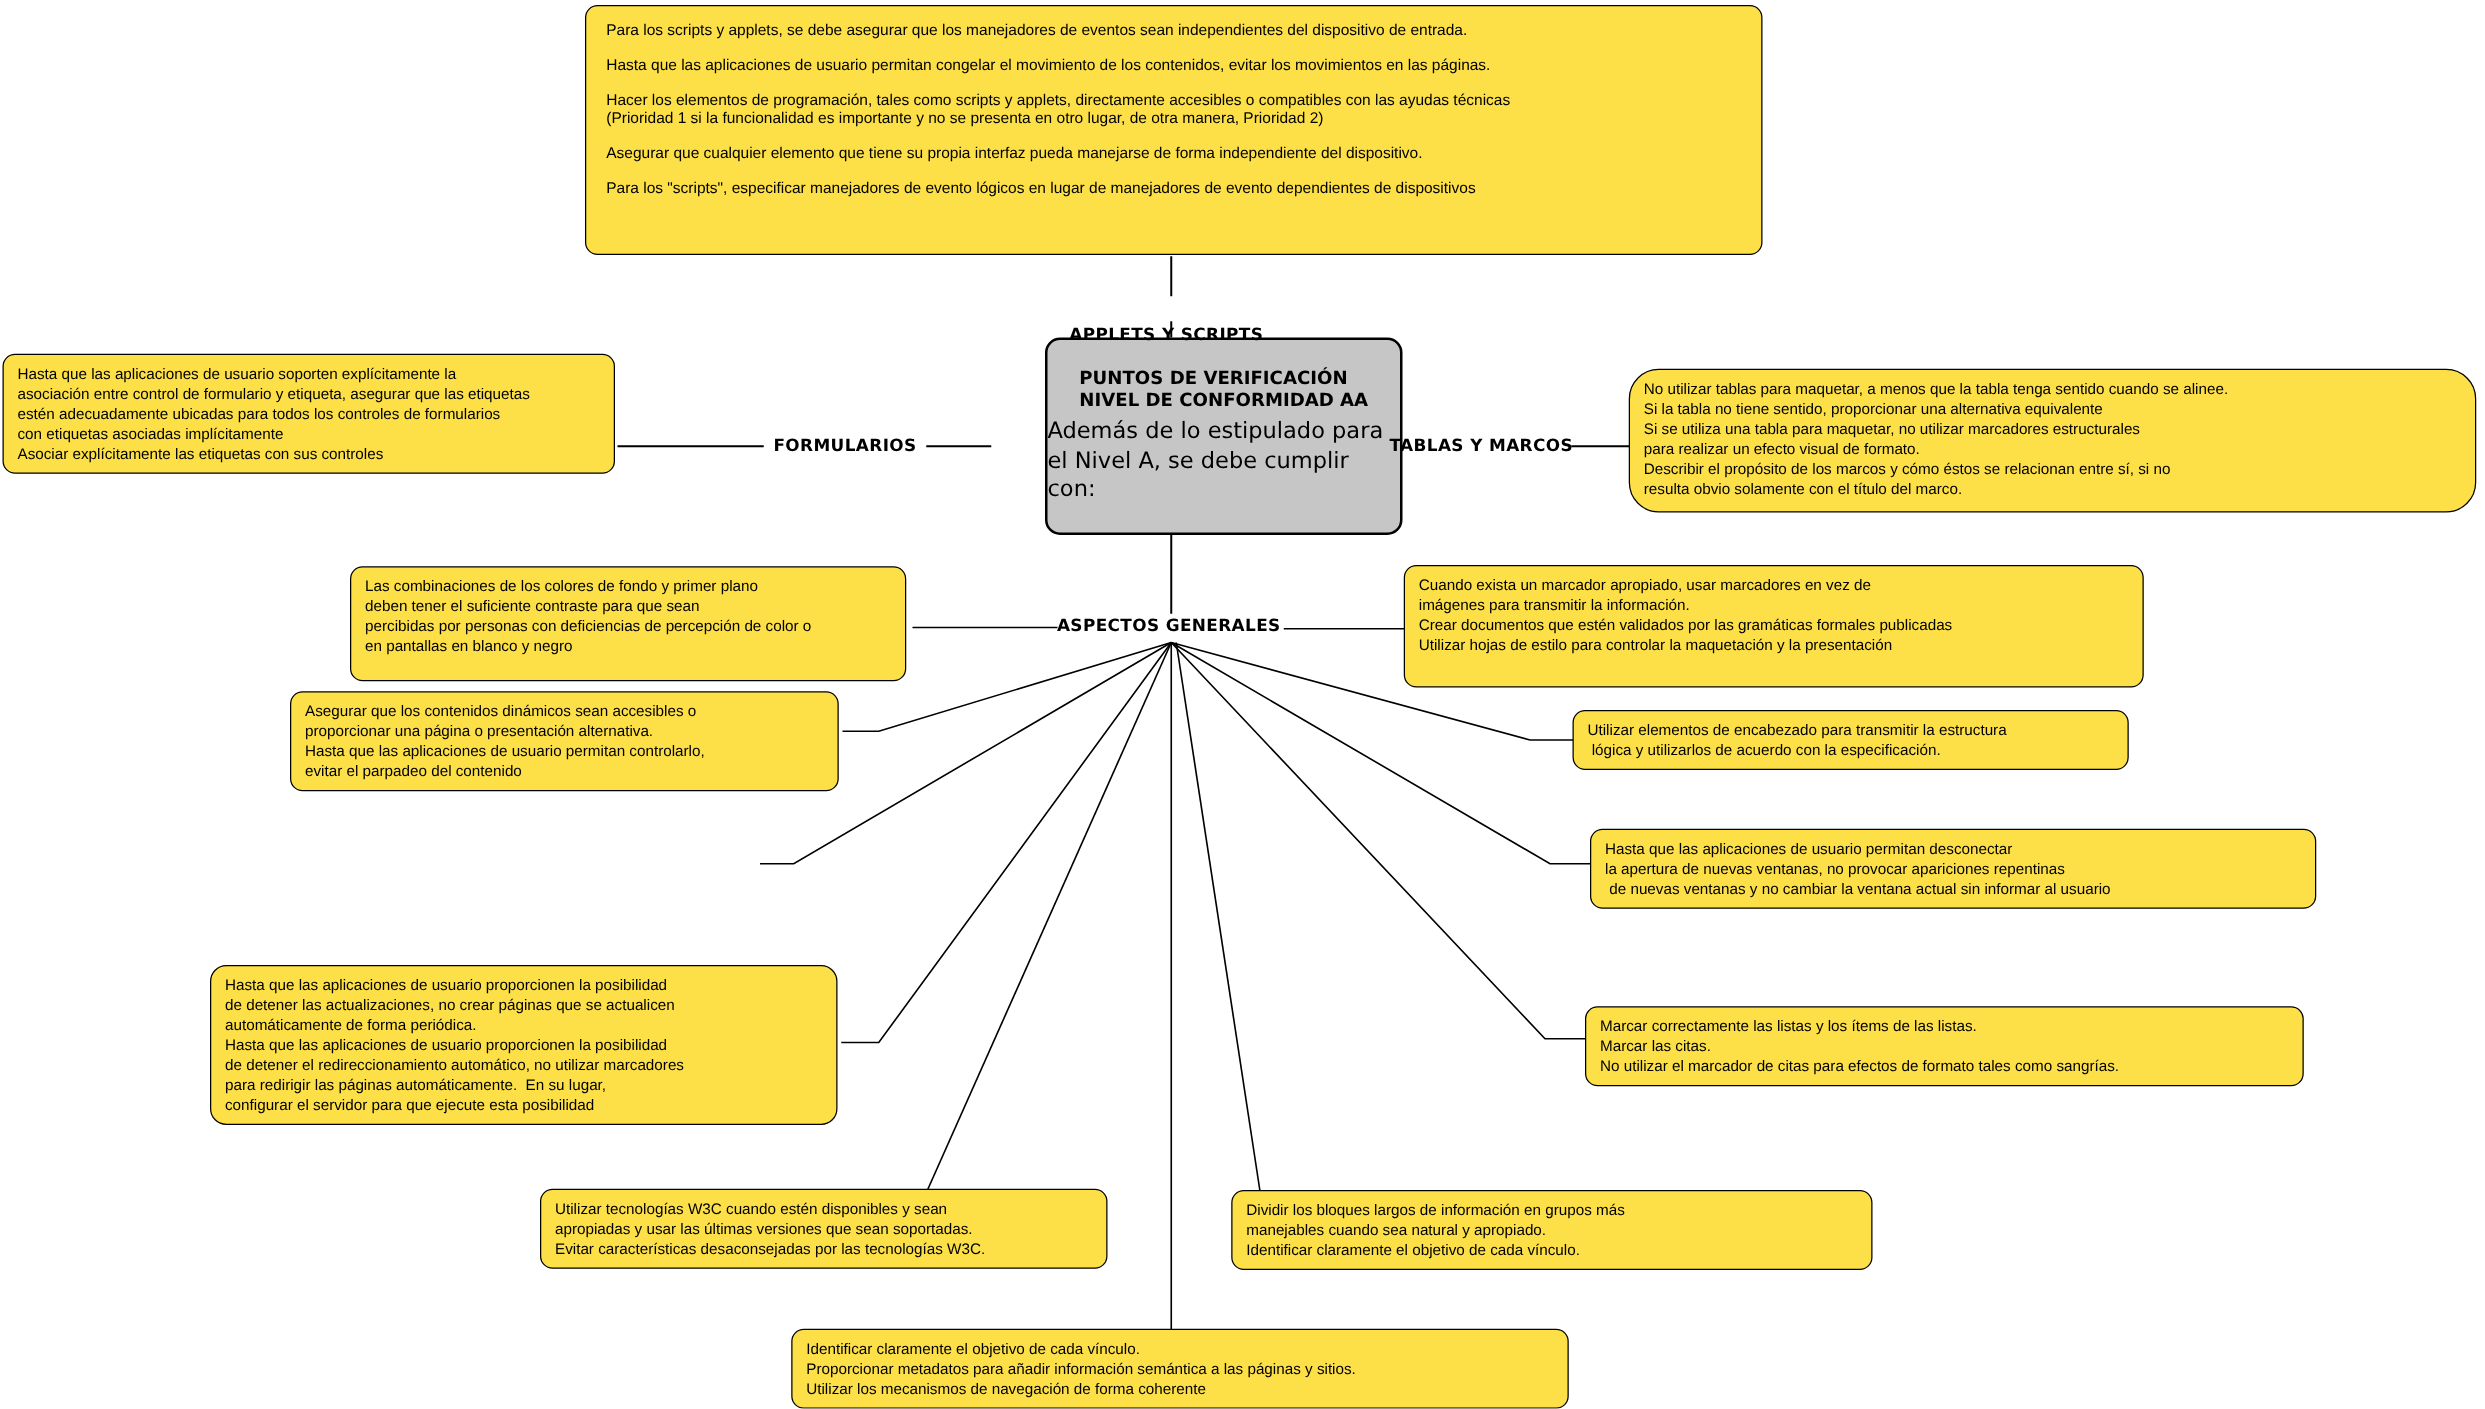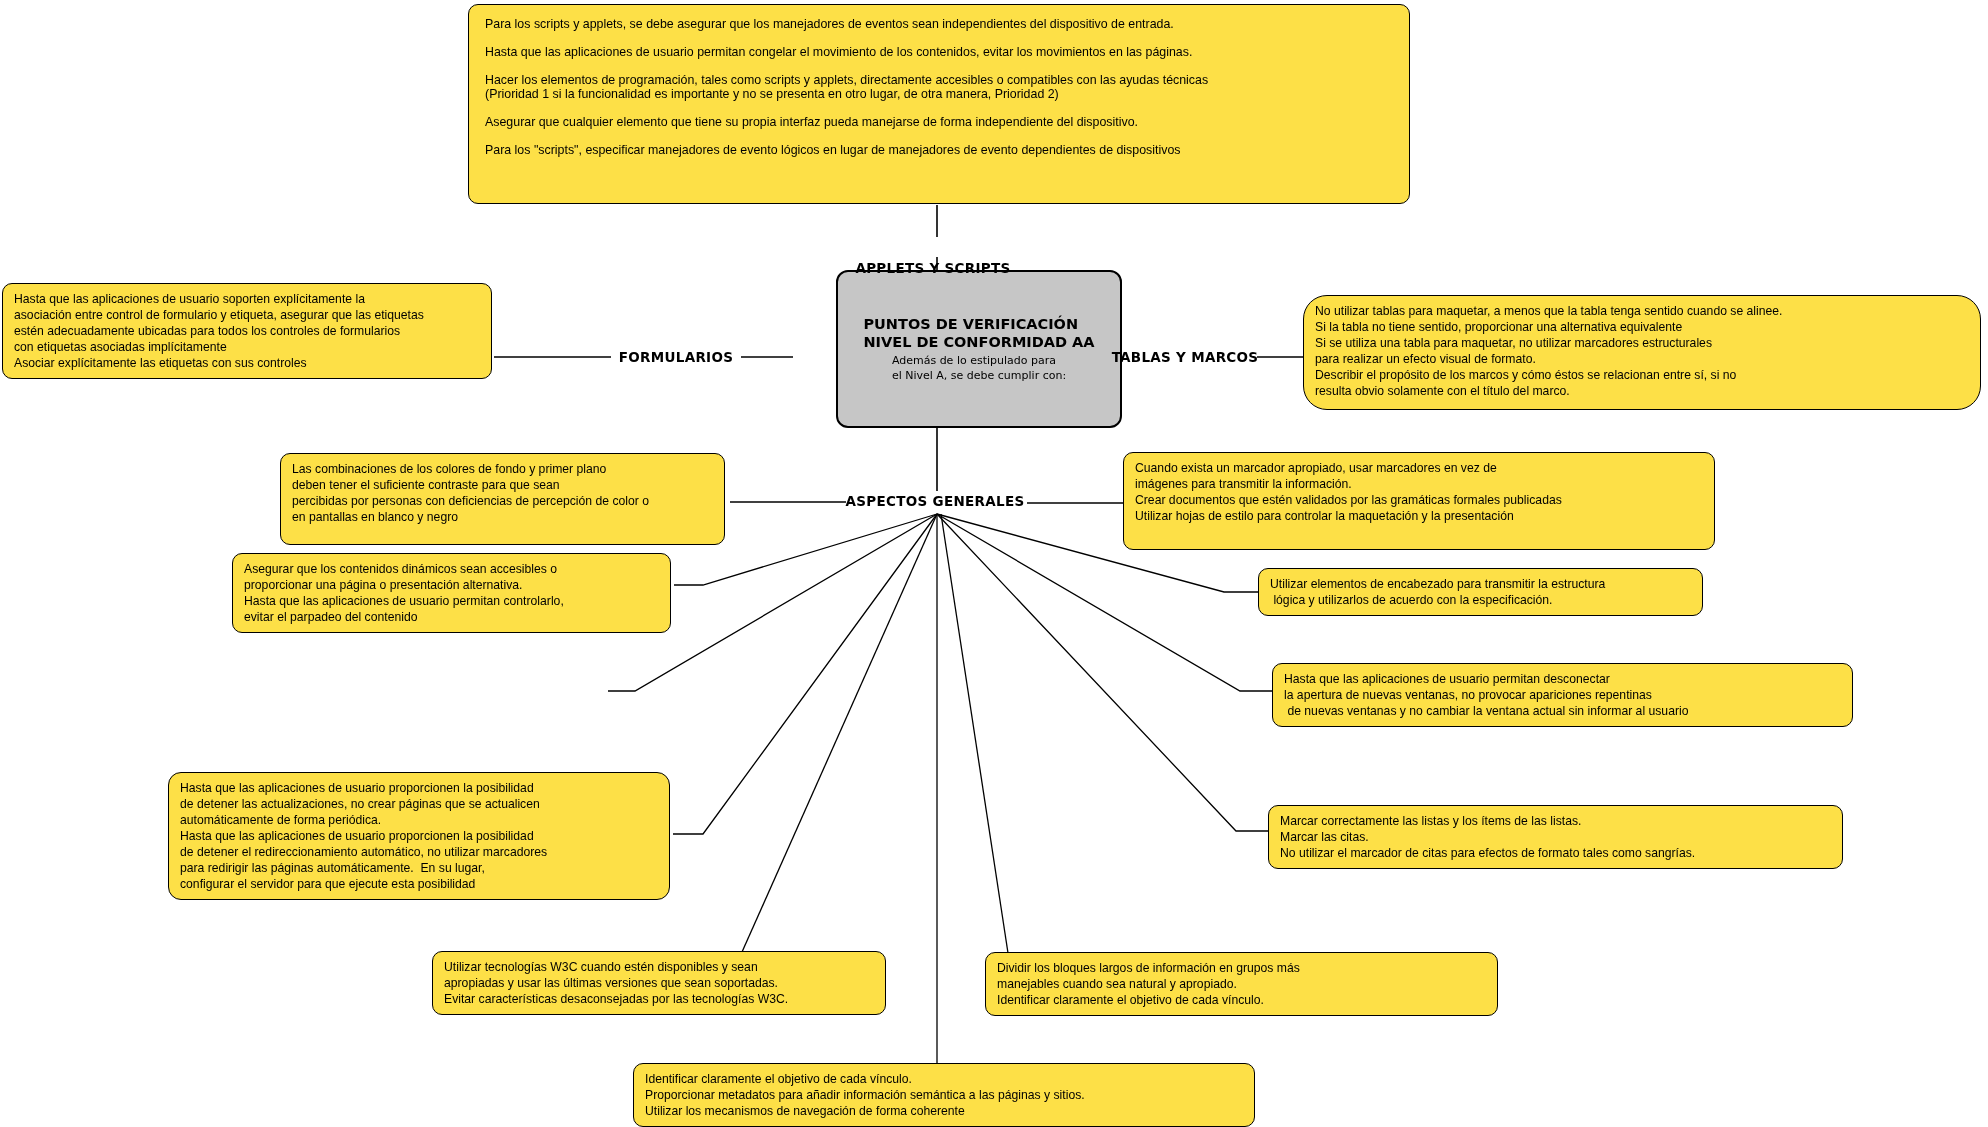--- a/index.html
+++ b/index.html
@@ -10,21 +10,21 @@
         padding:7px 11px;font:12.2px/16px "Liberation Sans",sans-serif;white-space:pre;color:#000;}
   .note-top{padding:12px 16px;font-size:12.4px;line-height:14px;}
   .lbl{position:absolute;z-index:2;transform:translate(-50%,-50%);
        font-family:"DejaVu Sans",sans-serif;font-weight:bold;font-size:13.5px;letter-spacing:.3px;
        white-space:nowrap;color:#000;}
   .central{position:absolute;z-index:1;left:792px;top:270px;width:282px;height:154px;
            background:#c6c6c6;border:2px solid #000;border-radius:12px;
            display:flex;flex-direction:column;align-items:center;justify-content:center;text-align:left;
            font-family:"DejaVu Sans",sans-serif;margin-left:44px;}
   .central .t{font-weight:bold;font-size:14.5px;line-height:1.28;white-space:pre-line;}
-  .central .s{font-size:11px;line-height:1.32;white-space:pre-line;margin-top:2px;}
+  .central .s{font-size:18px;line-height:1.32;white-space:pre-line;margin-top:2px;}
   line,polyline{stroke:#000;fill:none;}
   .tree{stroke-width:1.6;}
   .fan{stroke-width:1.3;}
 </style>
 </head>
 <body>
 
 <div id="stage">
 
   <svg id="edges" width="1988" height="1127" viewBox="0 0 1988 1127">

